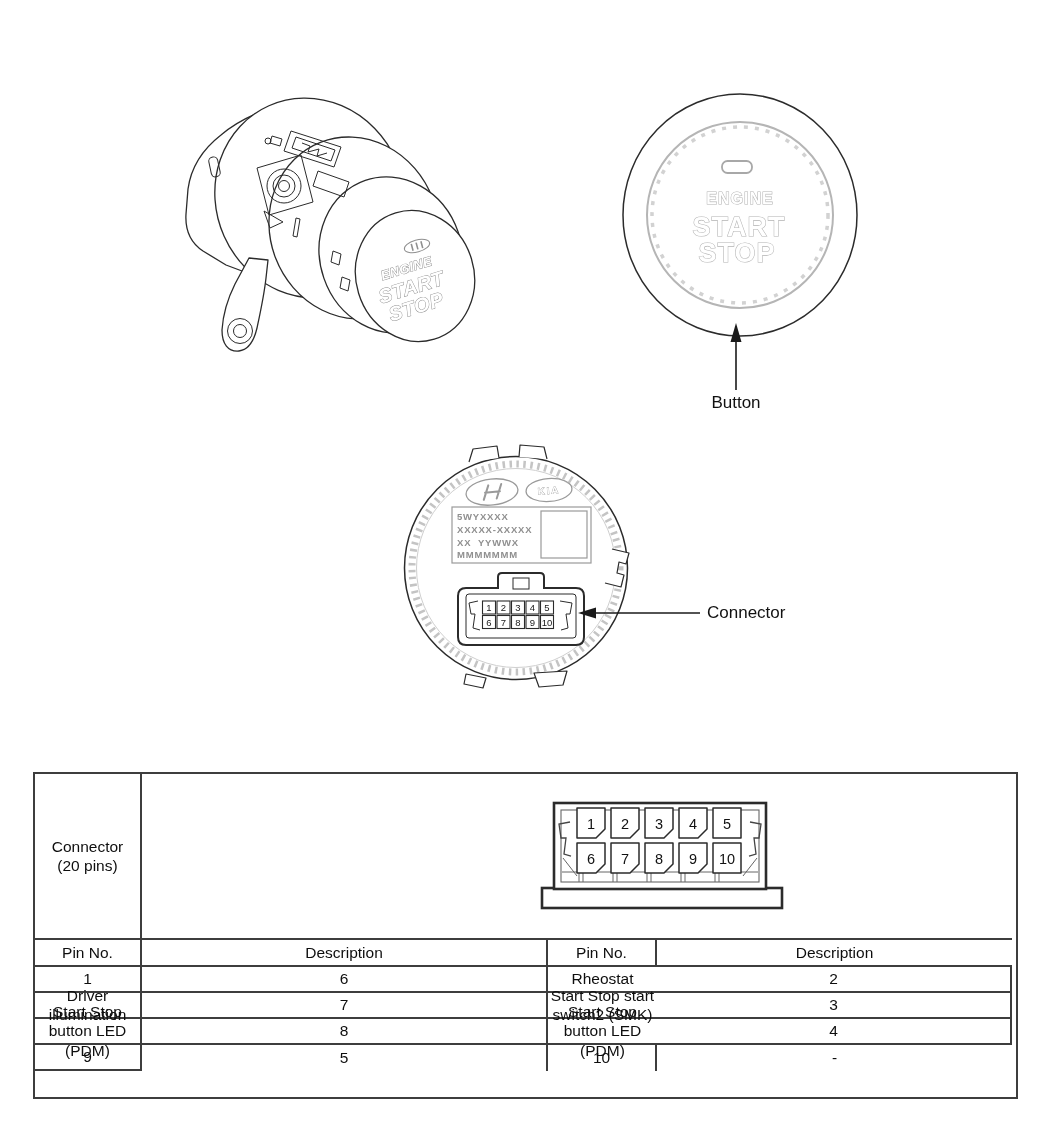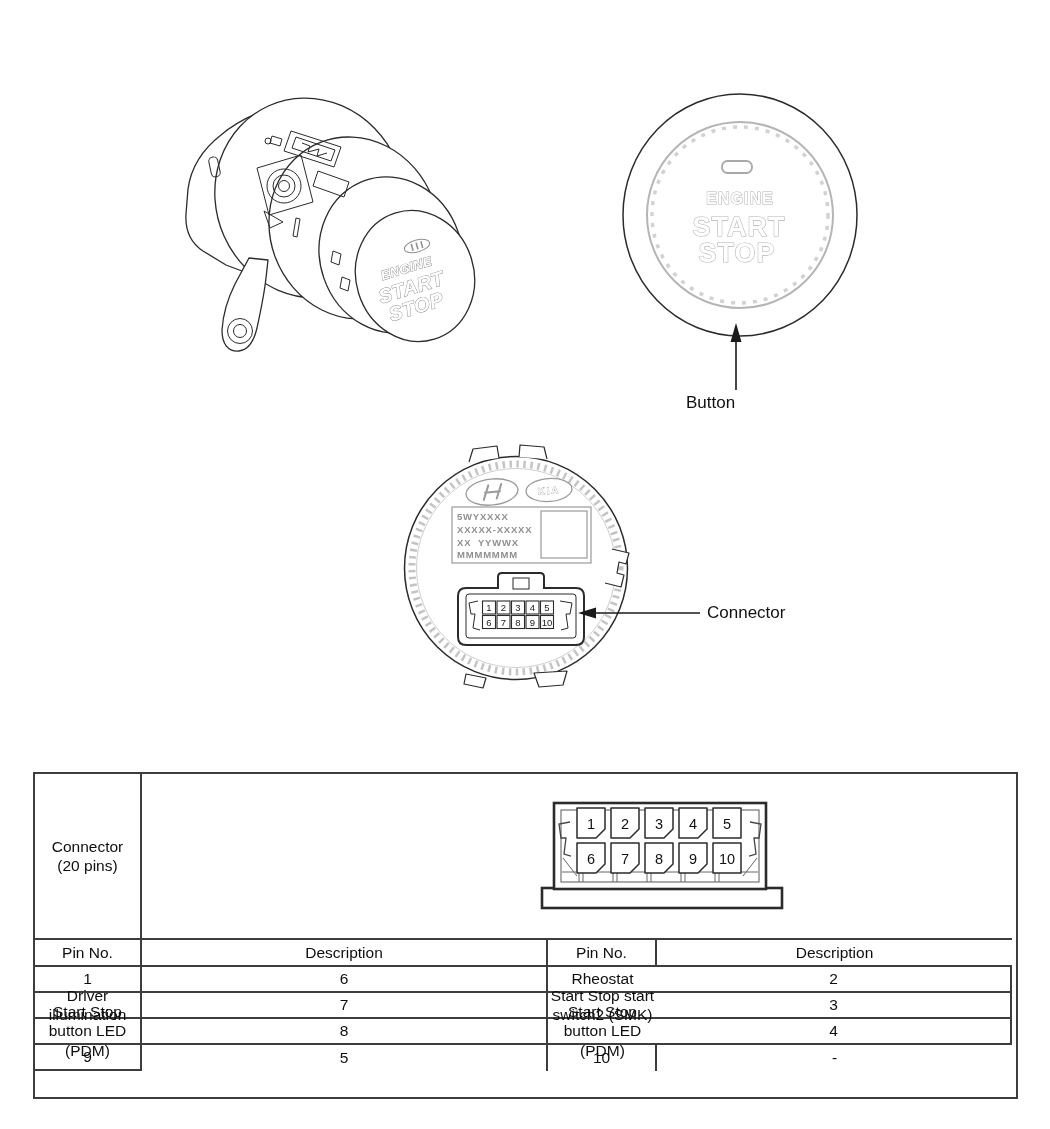--- a/index.html
+++ b/index.html
@@ -81,21 +81,21 @@
     <g class="capTxtFront" text-anchor="middle">
       <text x="740" y="204" font-size="16">ENGINE</text>
       <text x="739" y="236" font-size="27">START</text>
       <text x="737" y="262" font-size="27">STOP</text>
     </g>
     <g>
       <line x1="736" y1="390" x2="736" y2="340" stroke="#1a1a1a" stroke-width="1.6"></line>
       <polygon points="736,323 730.5,342 741.5,342" fill="#1a1a1a"></polygon>
     </g>
   </svg>
-  <div class="callout" style="left:686px;top:393px;width:100px;text-align:left">Button</div>
+  <div class="callout" style="left:686px;top:393px;width:100px;text-align:center">Button</div>
 
   <svg class="abs" style="left:395px;top:438px" width="315" height="262" viewBox="395 438 315 262">
     <circle cx="516" cy="568" r="111.5" fill="#ffffff" stroke="#2b2b2b" stroke-width="1.5"></circle>
     <circle cx="516" cy="568" r="104" fill="none" stroke="#c4c4c4" stroke-width="7" stroke-dasharray="2.5 4.5"></circle>
     <circle cx="516" cy="568" r="99.5" fill="none" stroke="#cfcfcf" stroke-width="1"></circle>
     <g fill="#ffffff" stroke="#2b2b2b" stroke-width="1.2" stroke-linejoin="round">
       <path d="M469,462 L473,449 L497,446 L499,458"></path>
       <path d="M519,457 L520,445 L544,447 L547,459"></path>
       <path d="M612,549 L629,553 L626,564 L619,562 L617,573 L624,575 L621,587 L605,583"></path>
       <path d="M534,673 L567,671 L563,685 L539,687 Z"></path>

